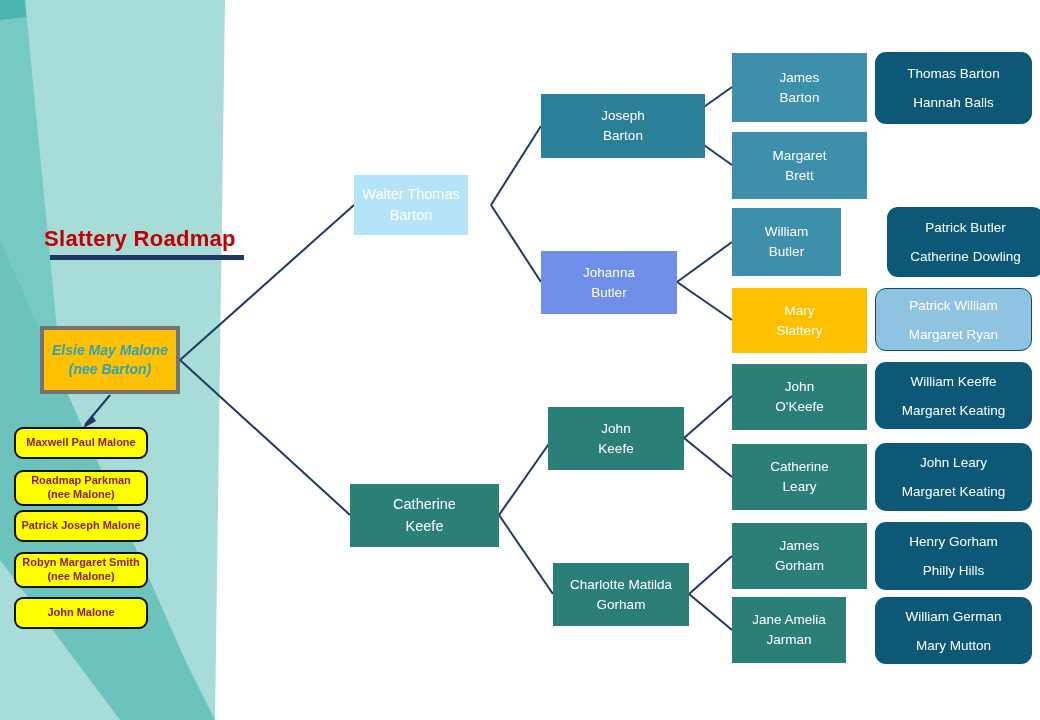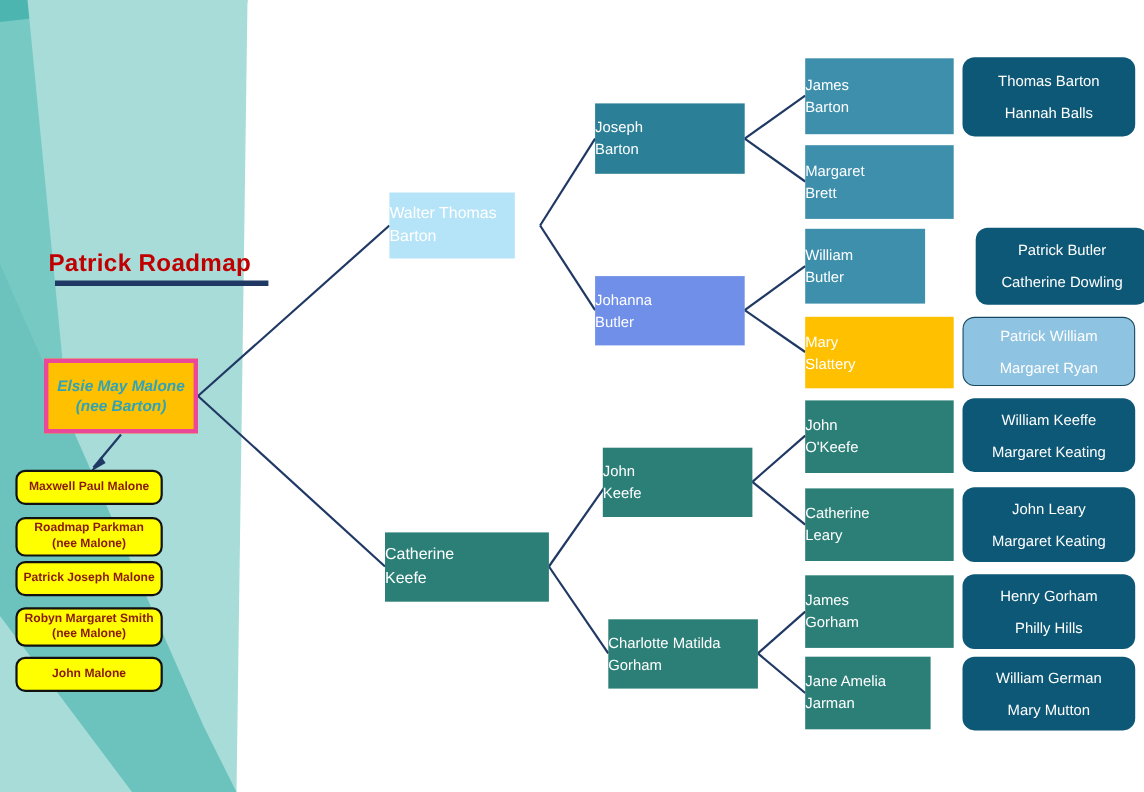--- a/index.html
+++ b/index.html
@@ -16,21 +16,21 @@
 
   
   #links{position:absolute;left:0;top:0;width:1040px;height:720px;pointer-events:none;}
 
   
   .node{
     position:absolute;
     box-sizing:border-box;
     display:flex;
     flex-direction:column;
-    align-items:flex-start;
+    align-items:center;
     justify-content:center;
     text-align:center;
     color:#ffffff;
     font-size:13.5px;
     line-height:1.45;
   }
   .node .ln{display:block;white-space:nowrap;}
 
   
   .n-walter{background:#b5e3f7;color:#ffffff;font-size:14.5px;}
@@ -58,21 +58,21 @@
     padding:4px 6px;
   }
   .gp .ln{display:block;white-space:nowrap;margin:7px 0;}
   .gp.light{background:#8ec4e2;border:1.5px solid #17485f;}
 
   
   .subject{
     position:absolute;
     box-sizing:border-box;
     background:#ffc000;
-    border:4px solid #ec4899;
+    border:4px solid #737373;
     display:flex;flex-direction:column;
     align-items:center;justify-content:center;
     text-align:center;
     color:#2fa3b8;
     font-weight:bold;font-style:italic;
     font-size:14px;line-height:1.35;
   }
   .subject .ln{display:block;white-space:nowrap;}
 
   
@@ -139,21 +139,21 @@
       <line x1="689" y1="594" x2="732" y2="556"></line>
       <line x1="689" y1="594" x2="732" y2="630"></line>
     </g>
 
     <g stroke="#1f3864" stroke-width="2" fill="none">
       <line x1="110" y1="395" x2="85" y2="425"></line>
       <polygon points="82,429 96,421 92,415" fill="#1f3864" stroke="none"></polygon>
     </g>
   </svg>
 
-  <div id="title">Patrick  Roadmap</div>
+  <div id="title">Slattery  Roadmap</div>
   <div id="title-rule"></div>
 
   <div class="subject" style="left:40px;top:326px;width:140px;height:68px;">
     <span class="ln">Elsie May Malone</span>
     <span class="ln">(nee Barton)</span>
   </div>
 
   <div class="chip" style="left:14px;top:427px;width:134px;height:32px;">
     <span class="ln">Maxwell Paul Malone</span>
   </div>
@@ -174,21 +174,21 @@
 
   <div class="node n-walter" style="left:354px;top:175px;width:114px;height:60px;">
     <span class="ln">Walter Thomas</span>
     <span class="ln">Barton</span>
   </div>
   <div class="node n-cath-keefe" style="left:350px;top:484px;width:149px;height:63px;">
     <span class="ln">Catherine</span>
     <span class="ln">Keefe</span>
   </div>
 
-  <div class="node" style="left:541px;top:94px;width:136px;height:64px;background:#2b7f97;">
+  <div class="node" style="left:541px;top:94px;width:164px;height:64px;background:#2b7f97;">
     <span class="ln">Joseph</span>
     <span class="ln">Barton</span>
   </div>
   <div class="node c-cornflower" style="left:541px;top:251px;width:136px;height:63px;">
     <span class="ln">Johanna</span>
     <span class="ln">Butler</span>
   </div>
   <div class="node c-teal-dark" style="left:548px;top:407px;width:136px;height:63px;">
     <span class="ln">John</span>
     <span class="ln">Keefe</span>

